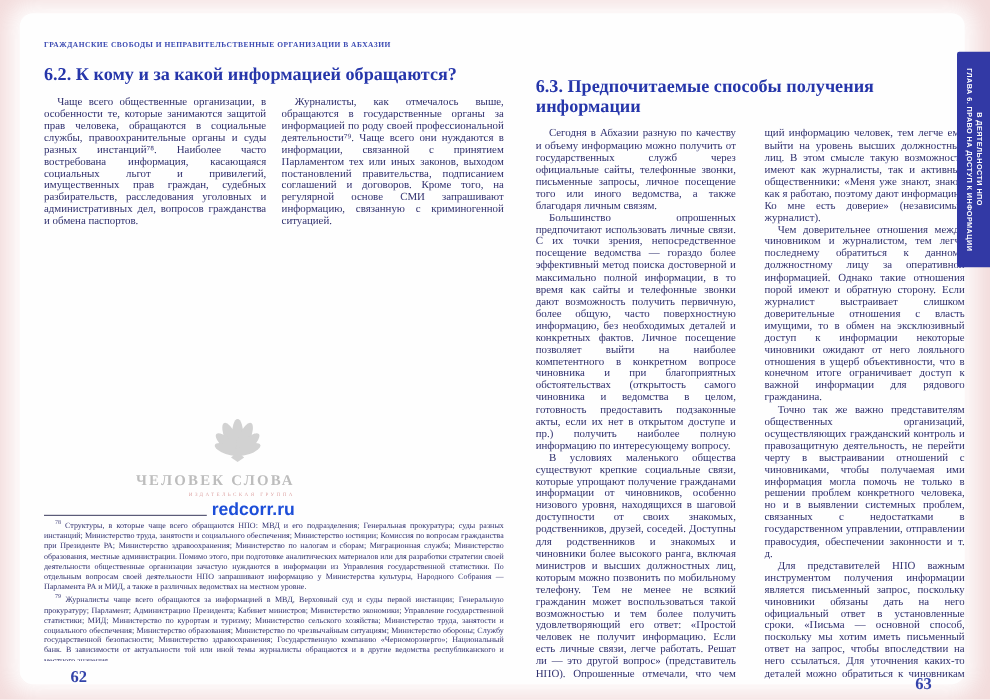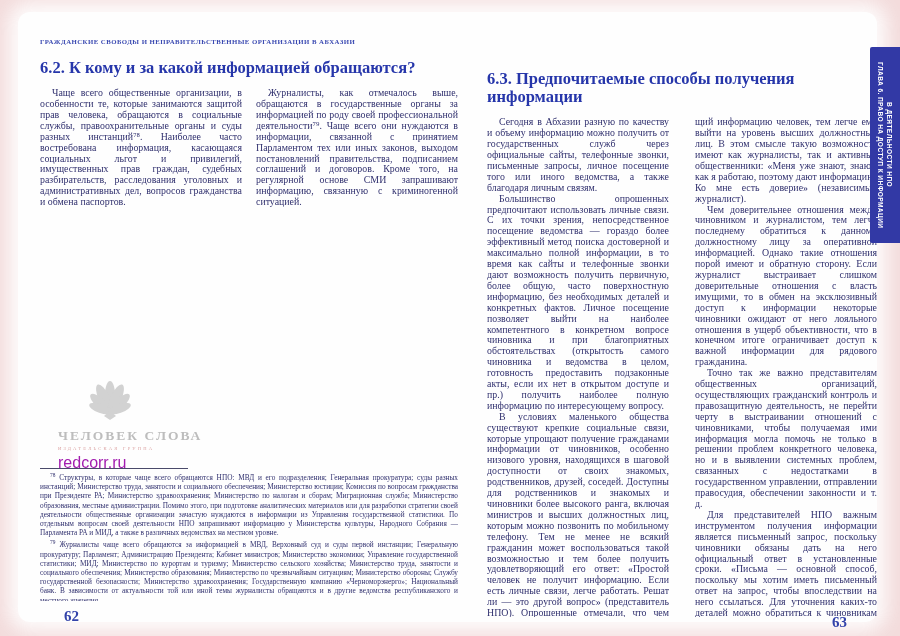--- a/index.html
+++ b/index.html
@@ -24,26 +24,26 @@
   }
   .cols{display:flex;gap:14px;margin-top:11px;}
   .col{width:202px;overflow:hidden;font-family:Liberation Serif, serif;}
   .col p, .colr p{
     margin:0;font-size:9.9px;line-height:10.9px;text-align:justify;
     color:#30306e;text-indent:12px;hyphens:auto;-webkit-hyphens:auto;
   }
   .col p.no-indent, .colr p.no-indent{text-indent:0;}
   
   .watermark{
-    position:absolute;left:18px;top:338px;width:210px;text-align:left;
+    position:absolute;left:18px;top:338px;width:210px;text-align:right;
     user-select:none;
   }
   .wm-title{font-size:13.5px;letter-spacing:2px;color:#bdbdbd;font-weight:bold;margin-top:2px;}
   .wm-sub{font-size:4.6px;letter-spacing:2.2px;color:#dca2a2;text-transform:uppercase;margin-top:2px;}
-  .wm-url{font-family:"Liberation Sans","DejaVu Sans",sans-serif;font-size:16px;color:#a21caf;margin-top:3px;}
+  .wm-url{font-family:"Liberation Sans","DejaVu Sans",sans-serif;font-size:16px;color:#1d4ed8;margin-top:3px;font-weight:bold;}
   
   .fn-rule{position:absolute;left:0;top:436px;width:148px;border-top:1px solid #4a4a6a;}
   .footnotes{position:absolute;left:0;top:441px;width:418px;height:128px;overflow:hidden;}
   .footnotes p{
     margin:0 0 3px 0;font-size:7.3px;line-height:9.2px;text-align:justify;
     color:#30306e;text-indent:10px;
   }
   .footnotes sup{font-size:5.4px;line-height:0;}
   .pagenum{
     position:absolute;font-size:15px;color:#3343aa;font-weight:bold;

